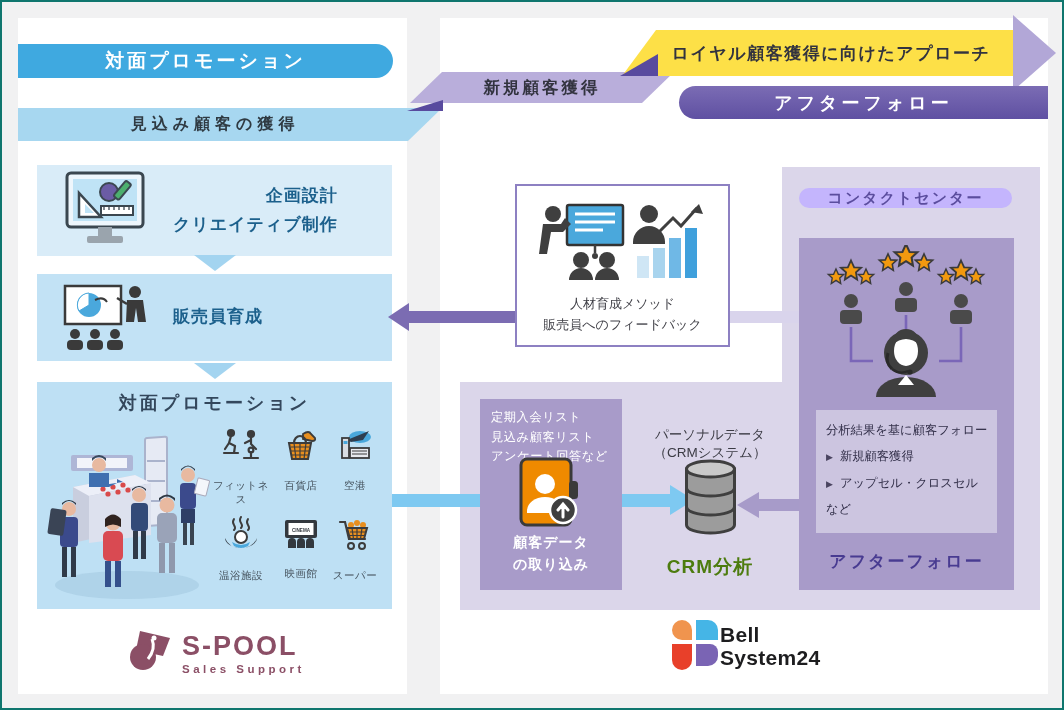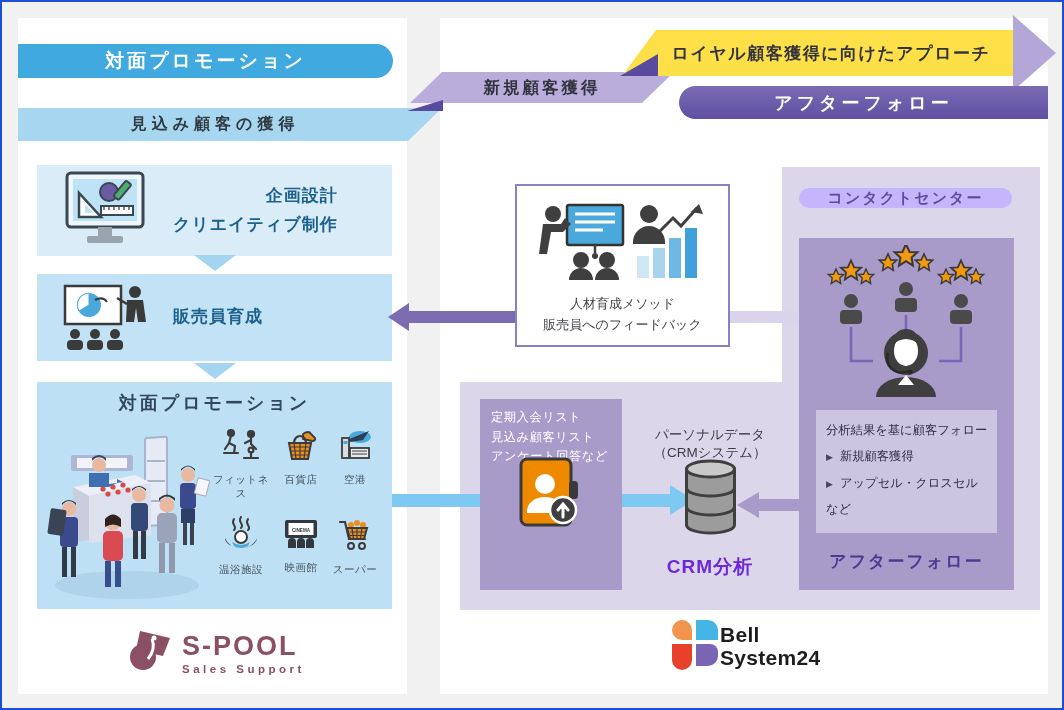--- a/index.html
+++ b/index.html
@@ -1,16 +1,16 @@
 <!DOCTYPE html>
 <html><head>
 <meta charset="utf-8">
 <style>
   html,body{margin:0;padding:0;background:#ddd;}
-  .canvas{position:relative;width:1064px;height:710px;background:#f1f1f2;border:2px solid #1d4ed8;box-sizing:border-box;
+  .canvas{position:relative;width:1064px;height:710px;background:#f1f1f2;border:2px solid #0f766e;box-sizing:border-box;
     font-family:"Liberation Sans","DejaVu Sans",sans-serif;overflow:hidden;}
   .p{position:absolute;}
   .panel{background:#fff;}
   .left-panel{left:16px;top:16px;width:389px;height:676px;}
   .right-panel{left:438px;top:16px;width:608px;height:676px;}
 
   
   .taimen-banner{left:16px;top:42px;width:375px;height:34px;background:#3fa9e0;border-radius:0 17px 17px 0;
     color:#fff;font-weight:bold;font-size:19px;letter-spacing:3px;display:flex;align-items:center;justify-content:center;}
   .mikomi-banner{left:16px;top:106px;width:424px;height:33px;background:#a7d7f0;
@@ -20,21 +20,21 @@
   
   .step{display:flex;align-items:center;box-sizing:border-box;padding-left:22px;gap:22px;text-align:right;}
   .step1{left:35px;top:163px;width:355px;height:91px;background:#d9ecf8;}
   .step2{left:35px;top:272px;width:355px;height:87px;background:#c2e2f5;}
   .step-text{color:#1c608c;font-weight:bold;font-size:17px;line-height:1.65;letter-spacing:1px;}
   .down-arrow{width:0;height:0;border-left:21px solid transparent;border-right:21px solid transparent;border-top:16px solid #a3d4f0;}
   .da1{left:192px;top:253px;} .da2{left:192px;top:361px;}
   .step3{left:35px;top:380px;width:355px;height:227px;background:#bee0f4;}
   .step3-title{left:35px;top:389px;width:355px;text-align:center;color:#33475c;font-weight:bold;font-size:18px;letter-spacing:3px;}
   .venue-cell{width:66px;text-align:center;}
-  .venue-label{font-size:10.5px;color:#46535e;margin-top:5px;letter-spacing:0.5px;}
+  .venue-label{font-size:10.5px;color:#46535e;margin-top:11px;letter-spacing:0.5px;}
   .v1{left:206px;top:426px;} .v2{left:266px;top:426px;} .v3{left:320px;top:426px;}
   .v4{left:206px;top:514px;} .v5{left:266px;top:514px;} .v6{left:320px;top:514px;}
 
   
   .shinki-banner{left:408px;top:70px;width:264px;height:31px;background:#b9aedb;
     clip-path:polygon(32px 0,100% 0,calc(100% - 32px) 100%,0 100%);
     color:#32333f;font-weight:bold;font-size:16.5px;letter-spacing:3px;display:flex;align-items:center;justify-content:center;}
   .fold-b{left:405px;top:98px;width:36px;height:11px;background:#584a9e;clip-path:polygon(0 100%,100% 0,100% 100%);}
   .royal-body{left:620px;top:28px;width:392px;height:46px;background:#fde047;
     clip-path:polygon(34px 0,100% 0,100% 100%,0 100%);
@@ -62,21 +62,21 @@
   .bullet-row{margin-top:8px;display:flex;gap:7px;align-items:baseline;}
   .bullet-glyph{font-size:9px;color:#4a4460;}
   .etc-row{margin-top:8px;}
   .after-label{left:797px;top:548px;width:215px;text-align:center;color:#483b91;font-weight:bold;font-size:17px;letter-spacing:2px;}
 
   
   .import-box{left:478px;top:397px;width:142px;height:191px;background:#a89bc9;box-sizing:border-box;padding:9px 0 0 11px;}
   .import-lines{color:#fff;font-size:12.3px;line-height:1.6;letter-spacing:0.5px;}
   .import-label{left:478px;top:530px;width:142px;text-align:center;color:#fff;font-weight:bold;font-size:14px;line-height:1.55;letter-spacing:1px;}
   .personal-label{left:618px;top:424px;width:180px;text-align:center;color:#3b3b44;font-size:13.5px;line-height:1.35;}
-  .crm-label{left:618px;top:552px;width:180px;text-align:center;color:#6d28d9;font-weight:bold;font-size:19px;letter-spacing:1px;}
+  .crm-label{left:618px;top:552px;width:180px;text-align:center;color:#4d7c0f;font-weight:bold;font-size:19px;letter-spacing:1px;}
 
   
   .fb-arrow-shaft{left:406px;top:309px;width:108px;height:12px;background:#7b6cb2;}
   .fb-arrow-head{left:386px;top:301px;width:0;height:0;border-top:14px solid transparent;border-bottom:14px solid transparent;border-right:21px solid #7b6cb2;}
   .fb-arrow-light{left:728px;top:309px;width:70px;height:12px;background:#d9d4ec;}
   .blue-arrow-shaft{left:390px;top:492px;width:279px;height:13px;background:#7ec9f1;}
   .blue-arrow-head{left:668px;top:483px;width:0;height:0;border-top:15px solid transparent;border-bottom:15px solid transparent;border-left:24px solid #7ec9f1;}
   .db-arrow-shaft{left:757px;top:497px;width:41px;height:12px;background:#a79bc9;}
   .db-arrow-head{left:735px;top:490px;width:0;height:0;border-top:13px solid transparent;border-bottom:13px solid transparent;border-right:22px solid #a79bc9;}
 
@@ -409,20 +409,24 @@
   <span class="p" style="left:514px;top:455px;">
     <svg width="70" height="72" viewBox="0 0 70 72">
       <rect x="5" y="2" width="50" height="66" rx="6" fill="#ef8a00" stroke="#3a3a3a" stroke-width="3"></rect>
       <rect x="53" y="24" width="9" height="18" rx="3.5" fill="#3a3a3a"></rect>
       <circle cx="29" cy="27" r="10" fill="#fff"></circle>
       <path d="M11,54 a18,14 0 0 1 36,0 v2 h-36z" fill="#fff"></path>
       <circle cx="47" cy="53" r="13" fill="#3f3f3f" stroke="#fff" stroke-width="2.5"></circle>
       <path d="M47,60 v-11 M42,53 l5,-6 5,6" stroke="#fff" stroke-width="3" fill="none" stroke-linecap="round"></path>
     </svg>
   </span>
+  <div class="p import-label">
+    <div>顧客データ</div>
+    <div>の取り込み</div>
+  </div>
 
   <div class="p personal-label">
     <div>パーソナルデータ</div>
     <div>（CRMシステム）</div>
   </div>
   <span class="p" style="left:680px;top:456px;">
     <svg width="57" height="78" viewBox="0 0 57 78">
       <path d="M4.5,11 v56 a24,8 0 0 0 48,0 v-56z" fill="#9c9c9c" stroke="#3f3f3f" stroke-width="3"></path>
       <ellipse cx="28.5" cy="11" rx="24" ry="8" fill="#c9c9c9" stroke="#3f3f3f" stroke-width="3"></ellipse>
       <path d="M4.5,30 a24,8 0 0 0 48,0 M4.5,49 a24,8 0 0 0 48,0" fill="none" stroke="#3f3f3f" stroke-width="3"></path>

